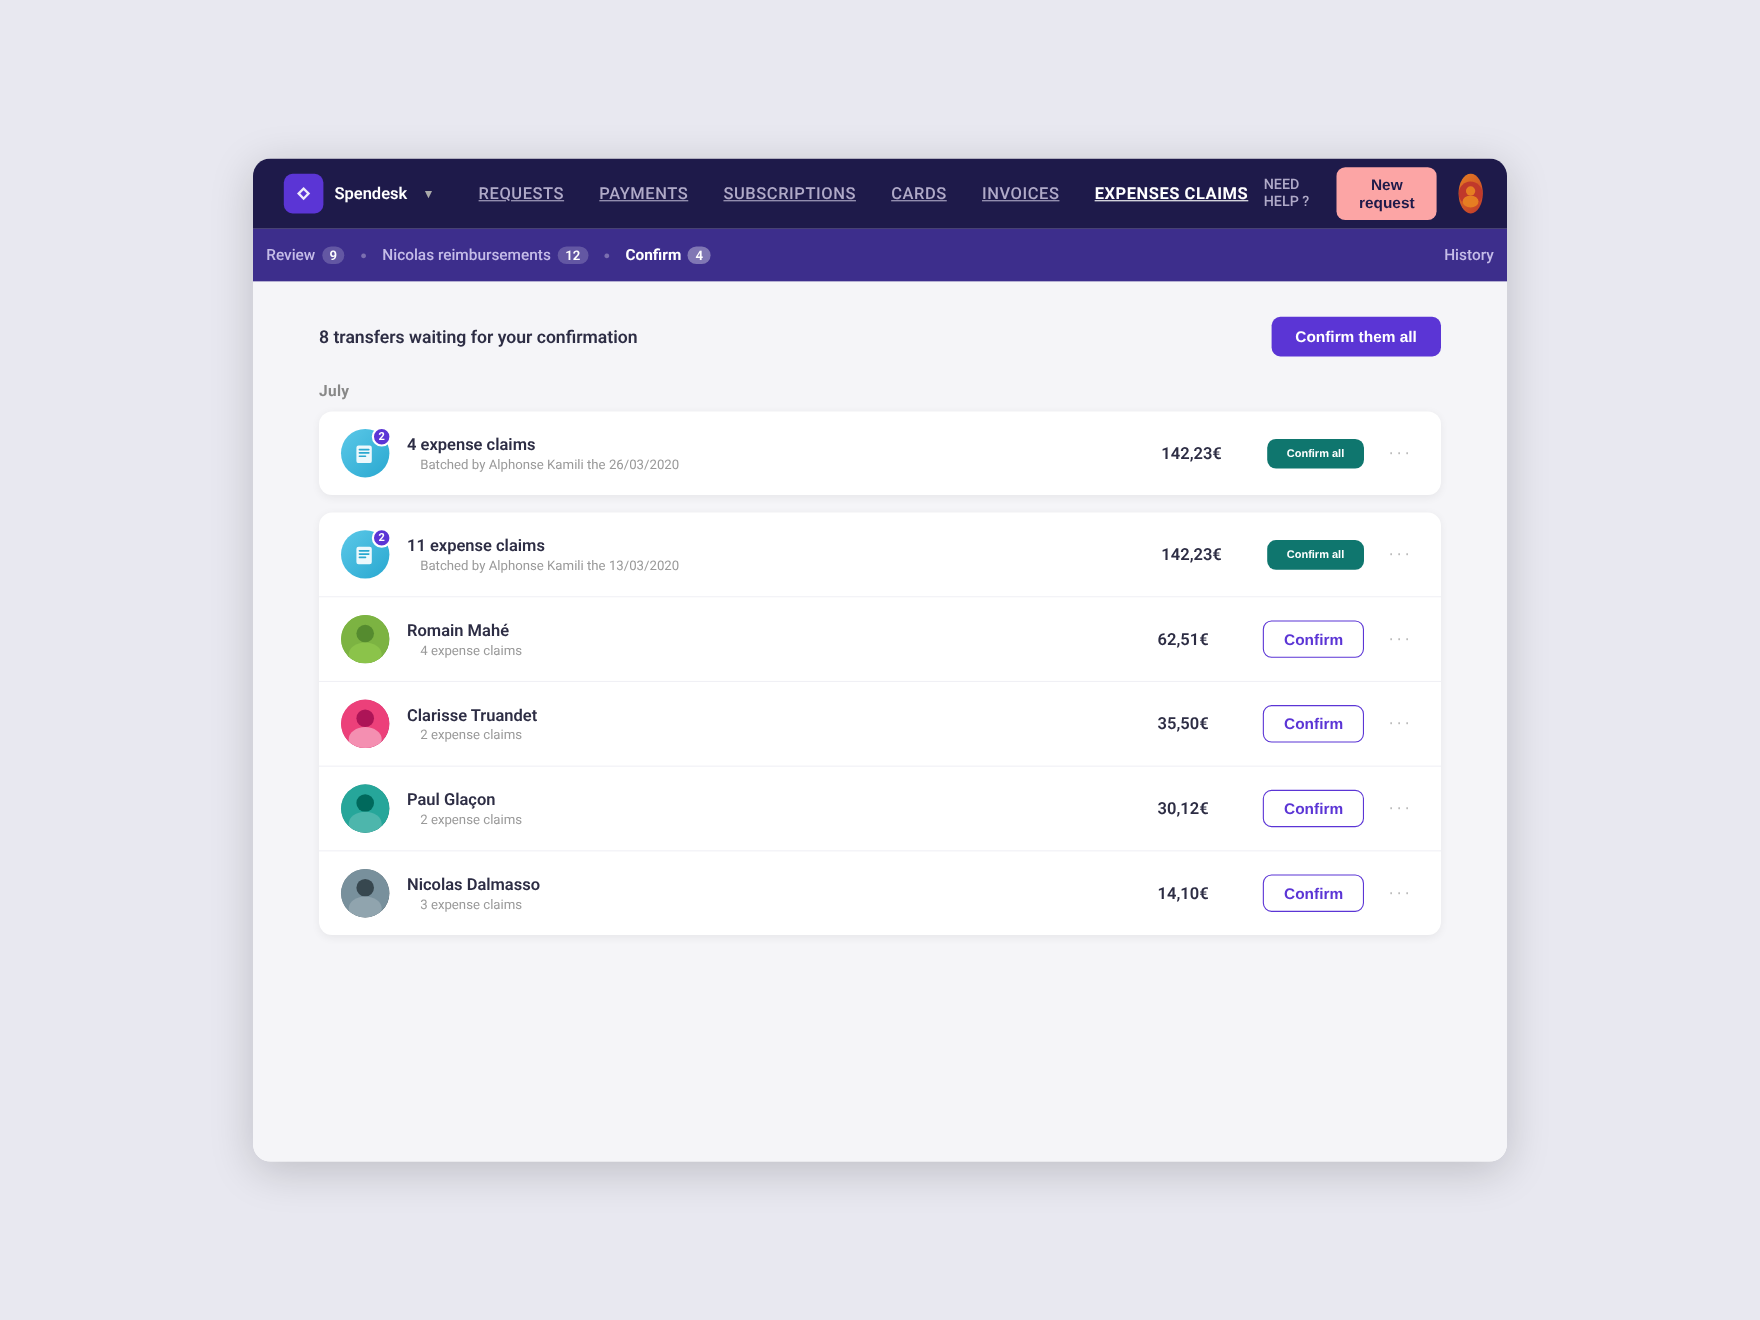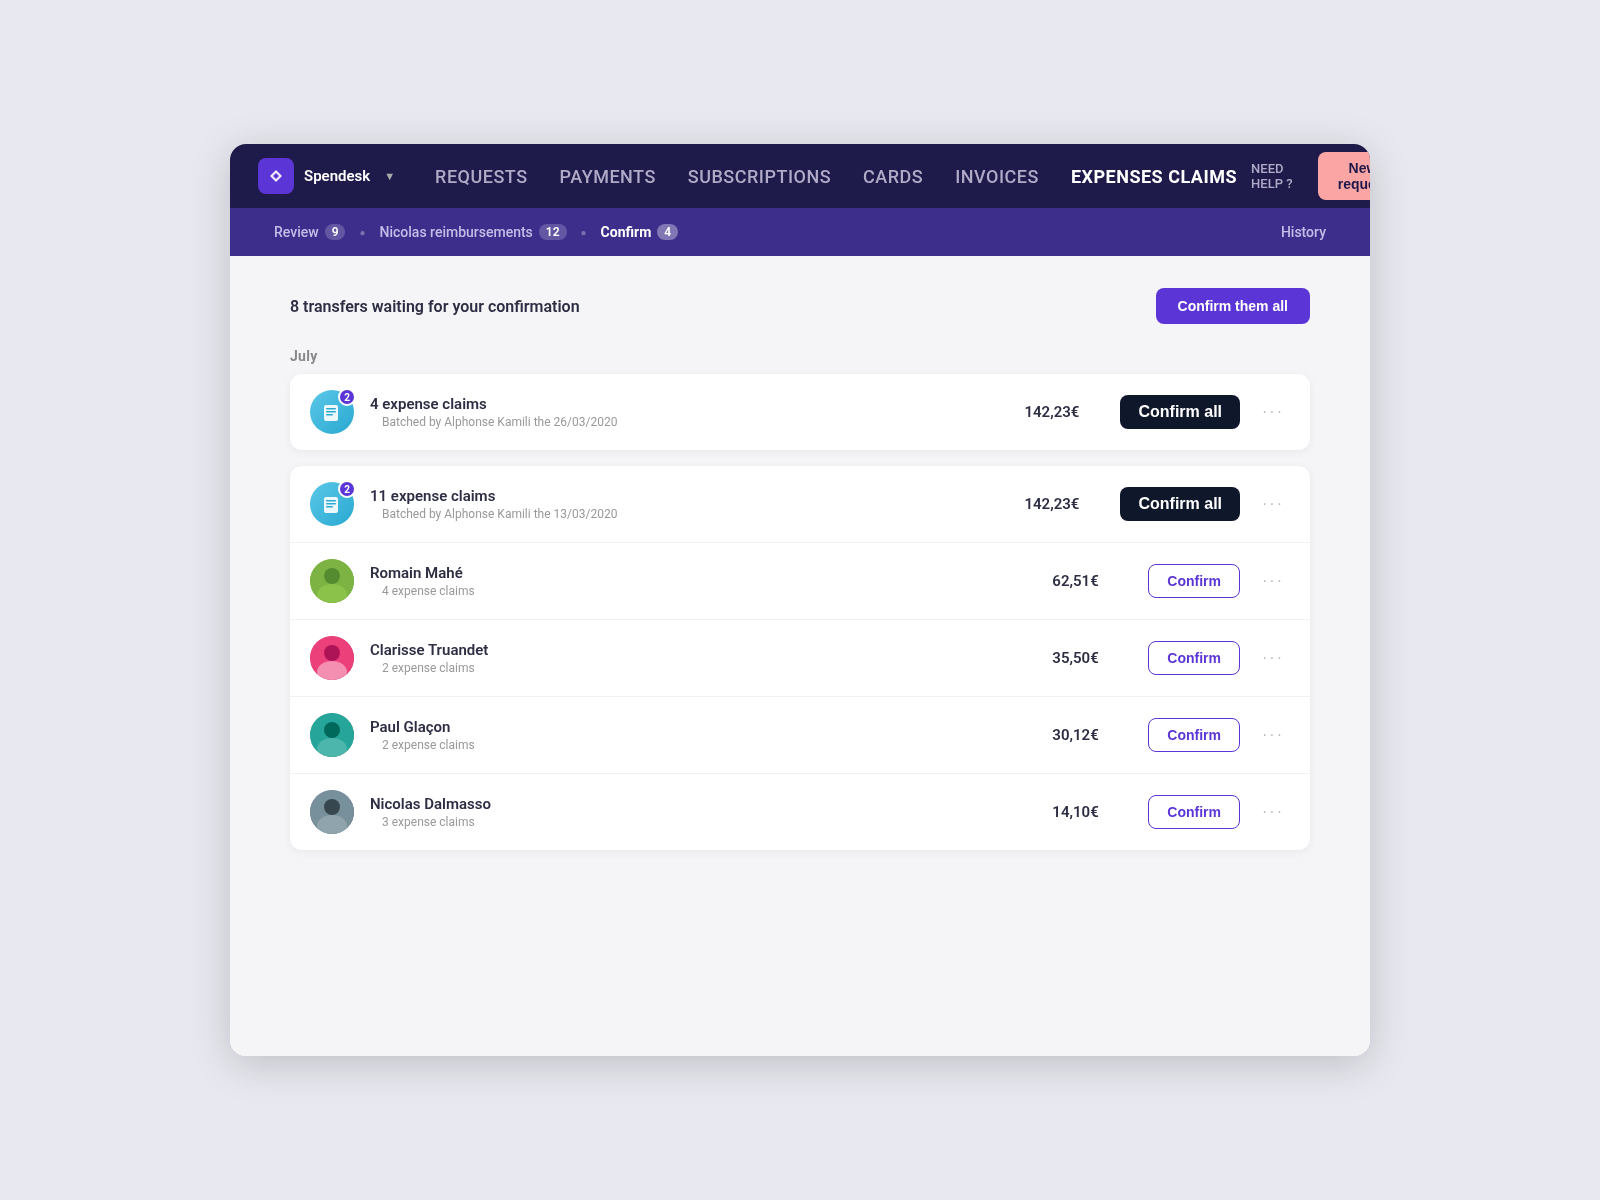--- a/index.html
+++ b/index.html
@@ -57,28 +57,29 @@
       cursor: pointer;
     }
     .nav-links {
       display: flex;
       align-items: center;
       gap: 4px;
       flex: 1;
     }
     .nav-link {
       color: #b0aac8;
-      font-size: 18px;
+      font-size: 15px;
       font-weight: 500;
       padding: 8px 14px;
       border-radius: 6px;
       cursor: pointer;
       text-transform: uppercase;
       letter-spacing: 0.5px;
       white-space: nowrap;
+      text-decoration: underline;
     }
     .nav-link.active {
       color: #fff;
       font-weight: 700;
     }
     .nav-right {
       display: flex;
       align-items: center;
       gap: 20px;
     }
@@ -109,21 +110,21 @@
       justify-content: center;
       font-size: 14px;
       color: #fff;
       font-weight: 700;
     }
     
     .sub-nav {
       background: #3d2e8c;
       display: flex;
       align-items: center;
-      padding: 0 44px;
+      padding: 0 12px;
       height: 48px;
       gap: 8px;
     }
     .sub-nav-item {
       display: flex;
       align-items: center;
       gap: 6px;
       color: #c5bce8;
       font-size: 14px;
       font-weight: 500;
@@ -279,26 +280,26 @@
       background: #fff;
       color: #5b35d5;
       border-radius: 8px;
       padding: 8px 18px;
       font-size: 14px;
       font-weight: 600;
       cursor: pointer;
       white-space: nowrap;
     }
     .confirm-all-btn {
-      background: #0f172a;
+      background: #0f766e;
       color: #fff;
       border: none;
       border-radius: 8px;
       padding: 8px 18px;
-      font-size: 16px;
+      font-size: 10px;
       font-weight: 600;
       cursor: pointer;
       white-space: nowrap;
     }
     .more-btn {
       color: #bbb;
       font-size: 16px;
       cursor: pointer;
       padding: 4px 6px;
       letter-spacing: 2px;

